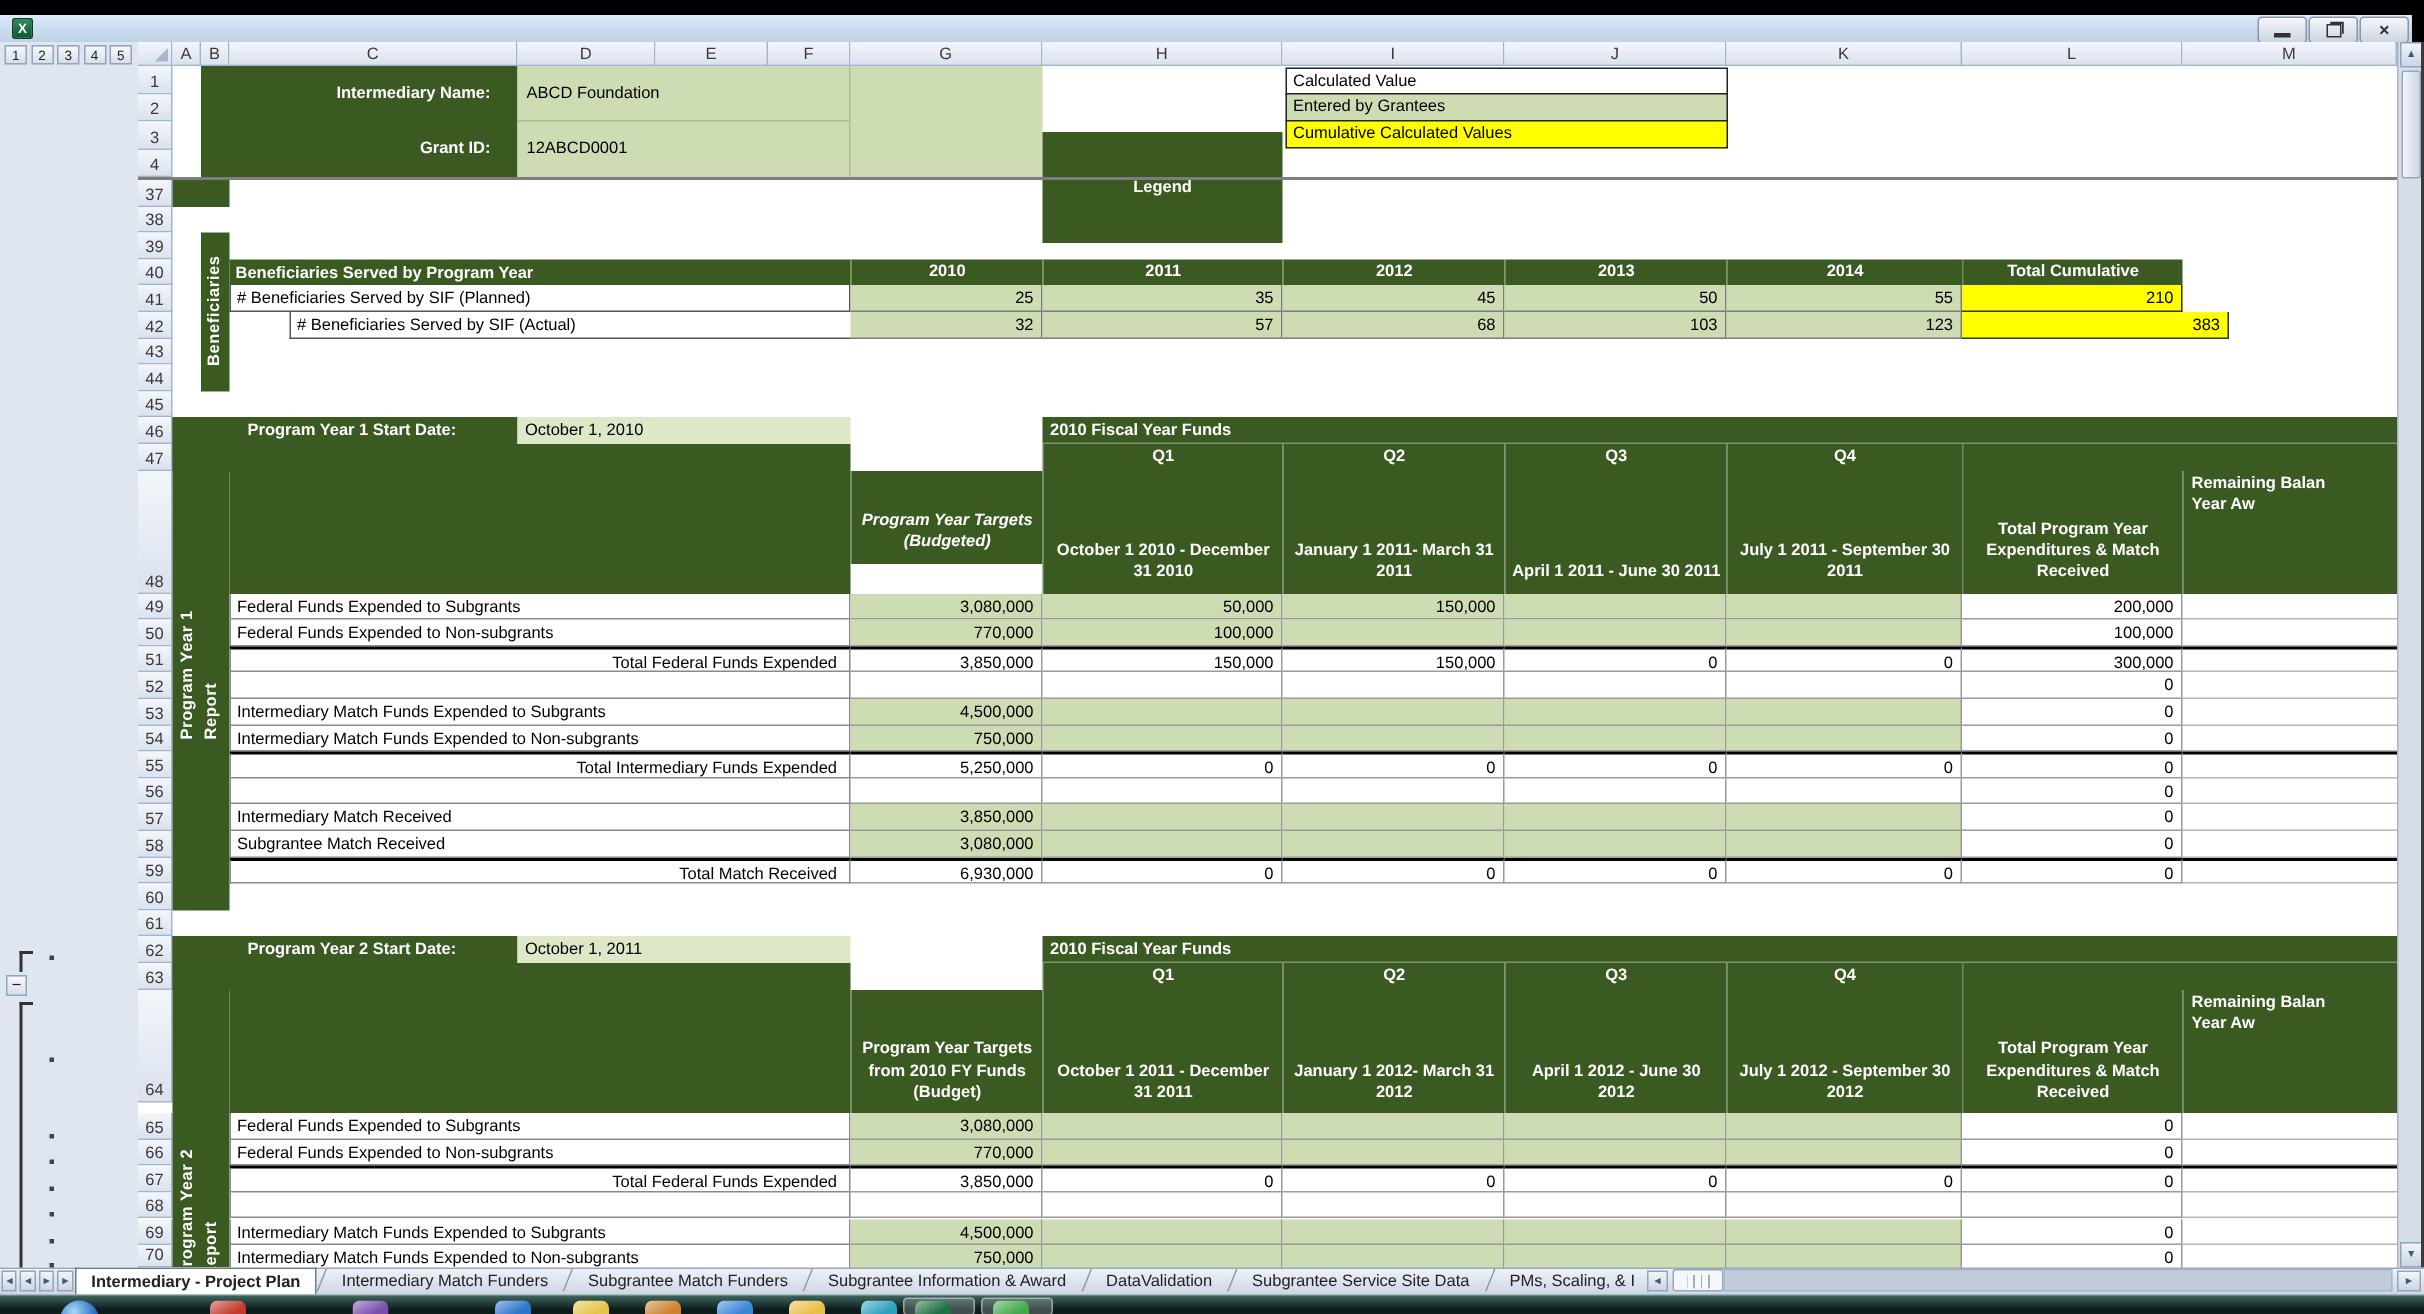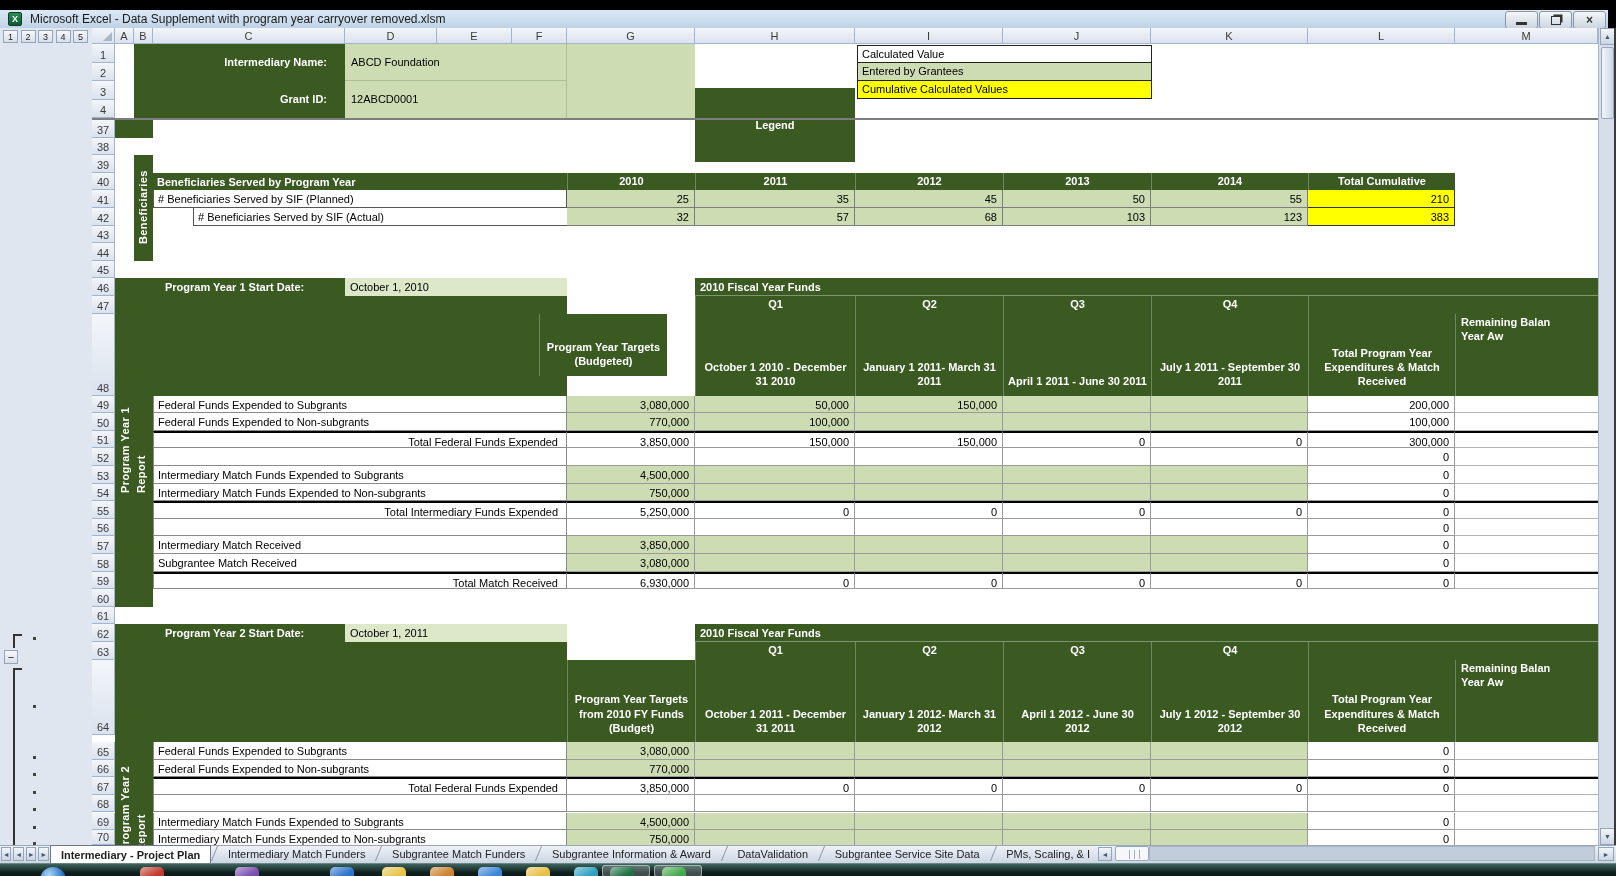--- a/index.html
+++ b/index.html
@@ -48,21 +48,20 @@
 <body>
 
 <div class="screen" style="--dark-green: #3a5a22; --cell-green: #cddcb2; --pale-green: #dce8c8; --hl-yellow: #ffff00;">
 
   <div class="abs" style="left:0;top:0;width:1616px;height:10px;background:#000;"></div>
 
   <div class="abs titlebar" style="left:0;top:10px;width:1616px;height:18px;">
     <span class="abs" style="left:8px;top:2px;width:14px;height:14px;background:linear-gradient(#2d8c58,#0e5a32);
           border:1px solid #0a3d22;border-radius:2px;color:#fff;font-size:9px;font-weight:bold;
           display:flex;align-items:center;justify-content:center;">X</span>
-    <span style="margin-left:30px;">Microsoft Excel - Data Supplement with program year carryover removed.xlsm</span>
   </div>
   <div class="winbtn" style="left:1505px;">
     <span style="width:11px;height:3px;background:#333;margin-top:6px;"></span>
   </div>
   <div class="winbtn" style="left:1539px;">
     <span style="width:8px;height:7px;border:1px solid #333;box-shadow:2px -2px 0 -0.5px #333;"></span>
   </div>
   <div class="winbtn" style="left:1573px;">
     <span style="font-size:12px;font-weight:bold;color:#333;line-height:1;">×</span>
   </div>
@@ -165,38 +164,38 @@
       <div class="abs cell green num bR bB" style="left: 855px; top: 190.4px; width: 148px; height: 17.6px; border-color: rgb(125, 125, 125);">45</div>
       <div class="abs cell green num bR bB" style="left: 1003px; top: 190.4px; width: 148px; height: 17.6px; border-color: rgb(125, 125, 125);">50</div>
       <div class="abs cell green num bR bB" style="left: 1151px; top: 190.4px; width: 157px; height: 17.6px; border-color: rgb(125, 125, 125);">55</div>
       <div class="abs cell yellow num bR bB" style="left: 1308px; top: 190.4px; width: 147px; height: 17.6px; border-color: rgb(51, 51, 51);">210</div>
       <div class="abs cell lbl bR bB bL" style="left: 153px; top: 208px; width: 414px; height: 17.6px; border-color: rgb(85, 85, 85); margin-left: 40px;"># Beneficiaries Served by SIF (Actual)</div>
       <div class="abs cell green num bR bB" style="left: 567px; top: 208px; width: 128px; height: 17.6px; border-color: rgb(125, 125, 125);">32</div>
       <div class="abs cell green num bR bB" style="left: 695px; top: 208px; width: 160px; height: 17.6px; border-color: rgb(125, 125, 125);">57</div>
       <div class="abs cell green num bR bB" style="left: 855px; top: 208px; width: 148px; height: 17.6px; border-color: rgb(125, 125, 125);">68</div>
       <div class="abs cell green num bR bB" style="left: 1003px; top: 208px; width: 148px; height: 17.6px; border-color: rgb(125, 125, 125);">103</div>
       <div class="abs cell green num bR bB" style="left: 1151px; top: 208px; width: 157px; height: 17.6px; border-color: rgb(125, 125, 125);">123</div>
-      <div class="abs cell yellow num bR bB" style="left: 1308px; top: 208px; width: 147px; height: 17.6px; border-color: rgb(51, 51, 51);">383</div>
+      <div class="abs cell yellow num bR bB" style="left: 1308px; top: 208px; width: 178px; height: 17.6px; border-color: rgb(51, 51, 51);">383</div>
       <div class="abs cell dg" style="left: 115px; top: 278.4px; width: 38px; height: 328.4px; overflow: hidden;">
         <div class="abs cell" style="left: 0px; top: 0px; width: 38px; background: none; display: flex; justify-content: center; gap: 2px; align-items: center; height: 328.4px;">
           <div class="abs vtext" style="left: 0px; top: 0px; width: 14px; height: 100px; position: static;">Program Year 1</div>
           <div class="abs vtext" style="left: 0px; top: 0px; width: 14px; height: 100px; position: static;">Report</div>
         </div>
       </div>
       <div class="abs cell dg" style="left: 115px; top: 278.4px; width: 230px; height: 17.6px; display: flex; align-items: center; padding-left: 50px;">Program Year 1 Start Date:</div>
       <div class="abs cell pale" style="left: 345px; top: 278.4px; width: 222px; height: 17.6px; display: flex; align-items: center; padding-left: 5px;">October 1, 2010</div>
       <div class="abs cell dg" style="left: 115px; top: 296px; width: 452px; height: 17.6px;"></div>
       <div class="abs cell dg" style="left: 695px; top: 278.4px; width: 903px; height: 17.6px; padding: 3px 0px 0px 5px; border-bottom: 1px solid rgba(255, 255, 255, 0.35);">2010 Fiscal Year Funds</div>
       <div class="abs cell dg ctr dark-div" style="left: 695px; top: 296px; width: 160px; height: 17.6px;">Q1</div>
       <div class="abs cell dg ctr dark-div" style="left: 855px; top: 296px; width: 148px; height: 17.6px;">Q2</div>
       <div class="abs cell dg ctr dark-div" style="left: 1003px; top: 296px; width: 148px; height: 17.6px;">Q3</div>
       <div class="abs cell dg ctr dark-div" style="left: 1151px; top: 296px; width: 157px; height: 17.6px;">Q4</div>
       <div class="abs cell dg dark-div" style="left: 1308px; top: 296px; width: 290px; height: 17.6px;"></div>
       <div class="abs cell dg" style="left: 153px; top: 313.6px; width: 414px; height: 82px;"></div>
-      <div class="abs cell dg hdrC dark-div" style="left: 539px; top: 313.6px; width: 128px; height: 62px;">Program Year Targets (Budgeted)</div>
+      <div class="abs cell dg hdrC dark-div" style="left: 567px; top: 313.6px; width: 128px; height: 62px; font-style: italic;">Program Year Targets (Budgeted)</div>
       <div class="abs cell dg hdrC dark-div" style="left: 695px; top: 313.6px; width: 160px; height: 82px;">October 1 2010 - December 31 2010</div>
       <div class="abs cell dg hdrC dark-div" style="left: 855px; top: 313.6px; width: 148px; height: 82px;">January 1 2011- March 31 2011</div>
       <div class="abs cell dg hdrC dark-div" style="left: 1003px; top: 313.6px; width: 148px; height: 82px;">April 1 2011 - June 30 2011</div>
       <div class="abs cell dg hdrC dark-div" style="left: 1151px; top: 313.6px; width: 157px; height: 82px;">July 1 2011 - September 30 2011</div>
       <div class="abs cell dg hdrC dark-div" style="left: 1308px; top: 313.6px; width: 147px; height: 82px;">Total Program Year Expenditures &amp; Match Received</div>
       <div class="abs cell dg hdrL dark-div" style="left: 1455px; top: 313.6px; width: 143px; height: 82px;">
         <div class="abs cell" style="left: 0px; top: 0px; width: 139px; height: 14px; position: static; background: none; color: rgb(255, 255, 255); font-weight: bold;">Remaining Balan</div>
         <div class="abs cell" style="left: 0px; top: 0px; width: 139px; height: 14px; position: static; background: none; color: rgb(255, 255, 255); font-weight: bold;">Year Aw</div>
       </div>
       <div class="abs cell bR bB bL lbl" style="left: 153px; top: 395.6px; width: 414px; height: 17.6px; border-color: rgb(138, 138, 138);">Federal Funds Expended to Subgrants</div>

